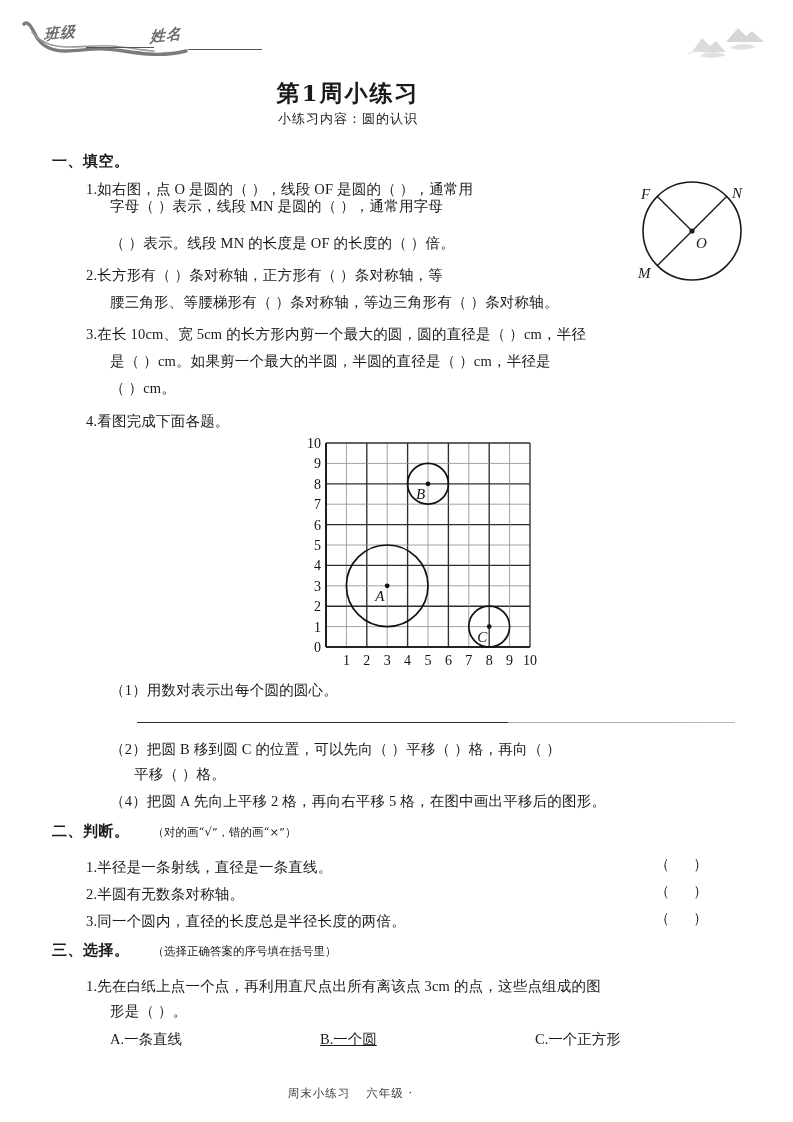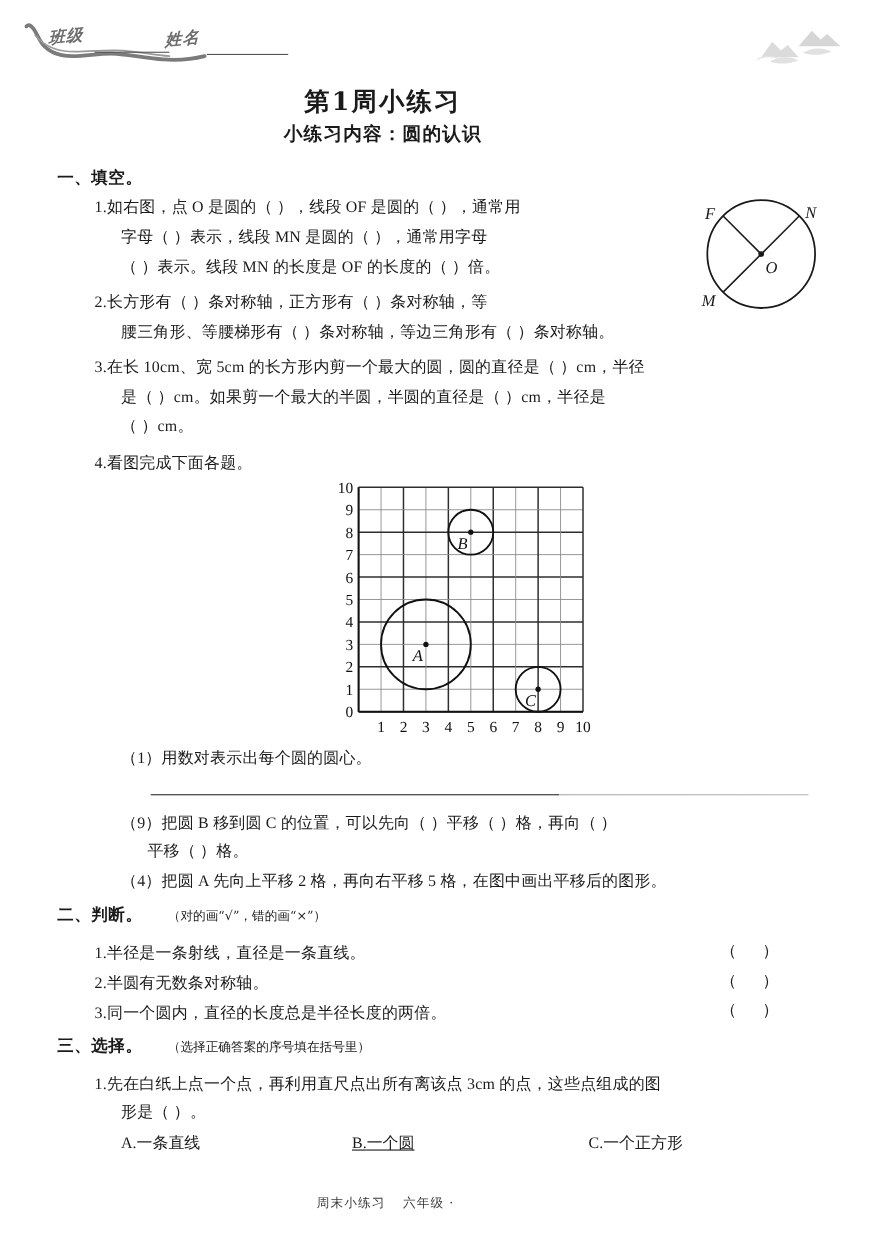--- a/index.html
+++ b/index.html
@@ -63,22 +63,22 @@
   #main-title {
     font-family: "DejaVu Serif", serif;
     font-size: 23px;
     font-weight: bold;
     letter-spacing: 2px;
     line-height: 28px;
   }
   #subtitle {
     margin-top: 3px;
     font-family: "DejaVu Serif", serif;
-    font-size: 17px;
-    font-weight: bold;
+    font-size: 13px;
+    font-weight: normal;
     letter-spacing: 1px;
   }
 
   
   .sec-head {
     position: absolute;
     font-family: "DejaVu Serif", serif;
     font-size: 15px;
     font-weight: bold;
     letter-spacing: .5px;
@@ -179,21 +179,21 @@
 <div id="title-block">
   <div id="main-title">第1周小练习</div>
   <div id="subtitle">小练习内容：圆的认识</div>
 </div>
 
 <div class="sec-head" style="left:52px; top:152px;">
   <span>一、填空。</span>
 </div>
 
 <div class="qline" style="left:86px; top:177px;">1.如右图，点 O 是圆的（                ），线段 OF 是圆的（               ），通常用</div>
-<div class="qline" style="left:110px; top:204px;">字母（              ）表示，线段 MN 是圆的（              ），通常用字母</div>
+<div class="qline" style="left:110px; top:194px;">字母（              ）表示，线段 MN 是圆的（              ），通常用字母</div>
 <div class="qline" style="left:110px; top:231px;">（              ）表示。线段 MN 的长度是 OF 的长度的（              ）倍。</div>
 
 <div class="qline" style="left:86px; top:263px;">2.长方形有（              ）条对称轴，正方形有（              ）条对称轴，等</div>
 <div class="qline" style="left:110px; top:290px;">腰三角形、等腰梯形有（              ）条对称轴，等边三角形有（              ）条对称轴。</div>
 
 <div class="qline" style="left:86px; top:322px;">3.在长 10cm、宽 5cm 的长方形内剪一个最大的圆，圆的直径是（              ）cm，半径</div>
 <div class="qline" style="left:110px; top:349px;">是（              ）cm。如果剪一个最大的半圆，半圆的直径是（              ）cm，半径是</div>
 <div class="qline" style="left:110px; top:376px;">（              ）cm。</div>
 
 <div class="qline" style="left:86px; top:409px;">4.看图完成下面各题。</div>
@@ -273,21 +273,21 @@
       <circle cx="193.2" cy="198.6" r="20.4" fill="none" stroke="#111" stroke-width="1.7"></circle>
       <circle cx="193.2" cy="198.6" r="2.4" fill="#111"></circle>
       <text x="181.2" y="213.6" font-family="Liberation Serif, serif" font-style="italic" font-size="15" fill="#111">C</text>
     </g>
 </svg>
 
 <div class="qline" style="left:110px; top:678px;">（1）用数对表示出每个圆的圆心。</div>
 
 <div id="answer-rule"></div>
 
-<div class="qline" style="left:110px; top:737px;">（9）把圆 B 移到圆 C 的位置，可以先向（              ）平移（              ）格，再向（              ）</div>
+<div class="qline" style="left:110px; top:737px;">（2）把圆 B 移到圆 C 的位置，可以先向（              ）平移（              ）格，再向（              ）</div>
 <div class="qline" style="left:134px; top:762px;">平移（              ）格。</div>
 <div class="qline" style="left:110px; top:789px;">（4）把圆 A 先向上平移 2 格，再向右平移 5 格，在图中画出平移后的图形。</div>
 
 <div class="sec-head" style="left:52px; top:822px;">
   <span>二、判断。</span><span class="hint">（对的画“√”，错的画“×”）</span>
 </div>
 
 <div class="qline" style="left:86px; top:855px;">1.半径是一条射线，直径是一条直线。</div>
 <div class="judge-paren" style="top:855px;">（        ）</div>
 

